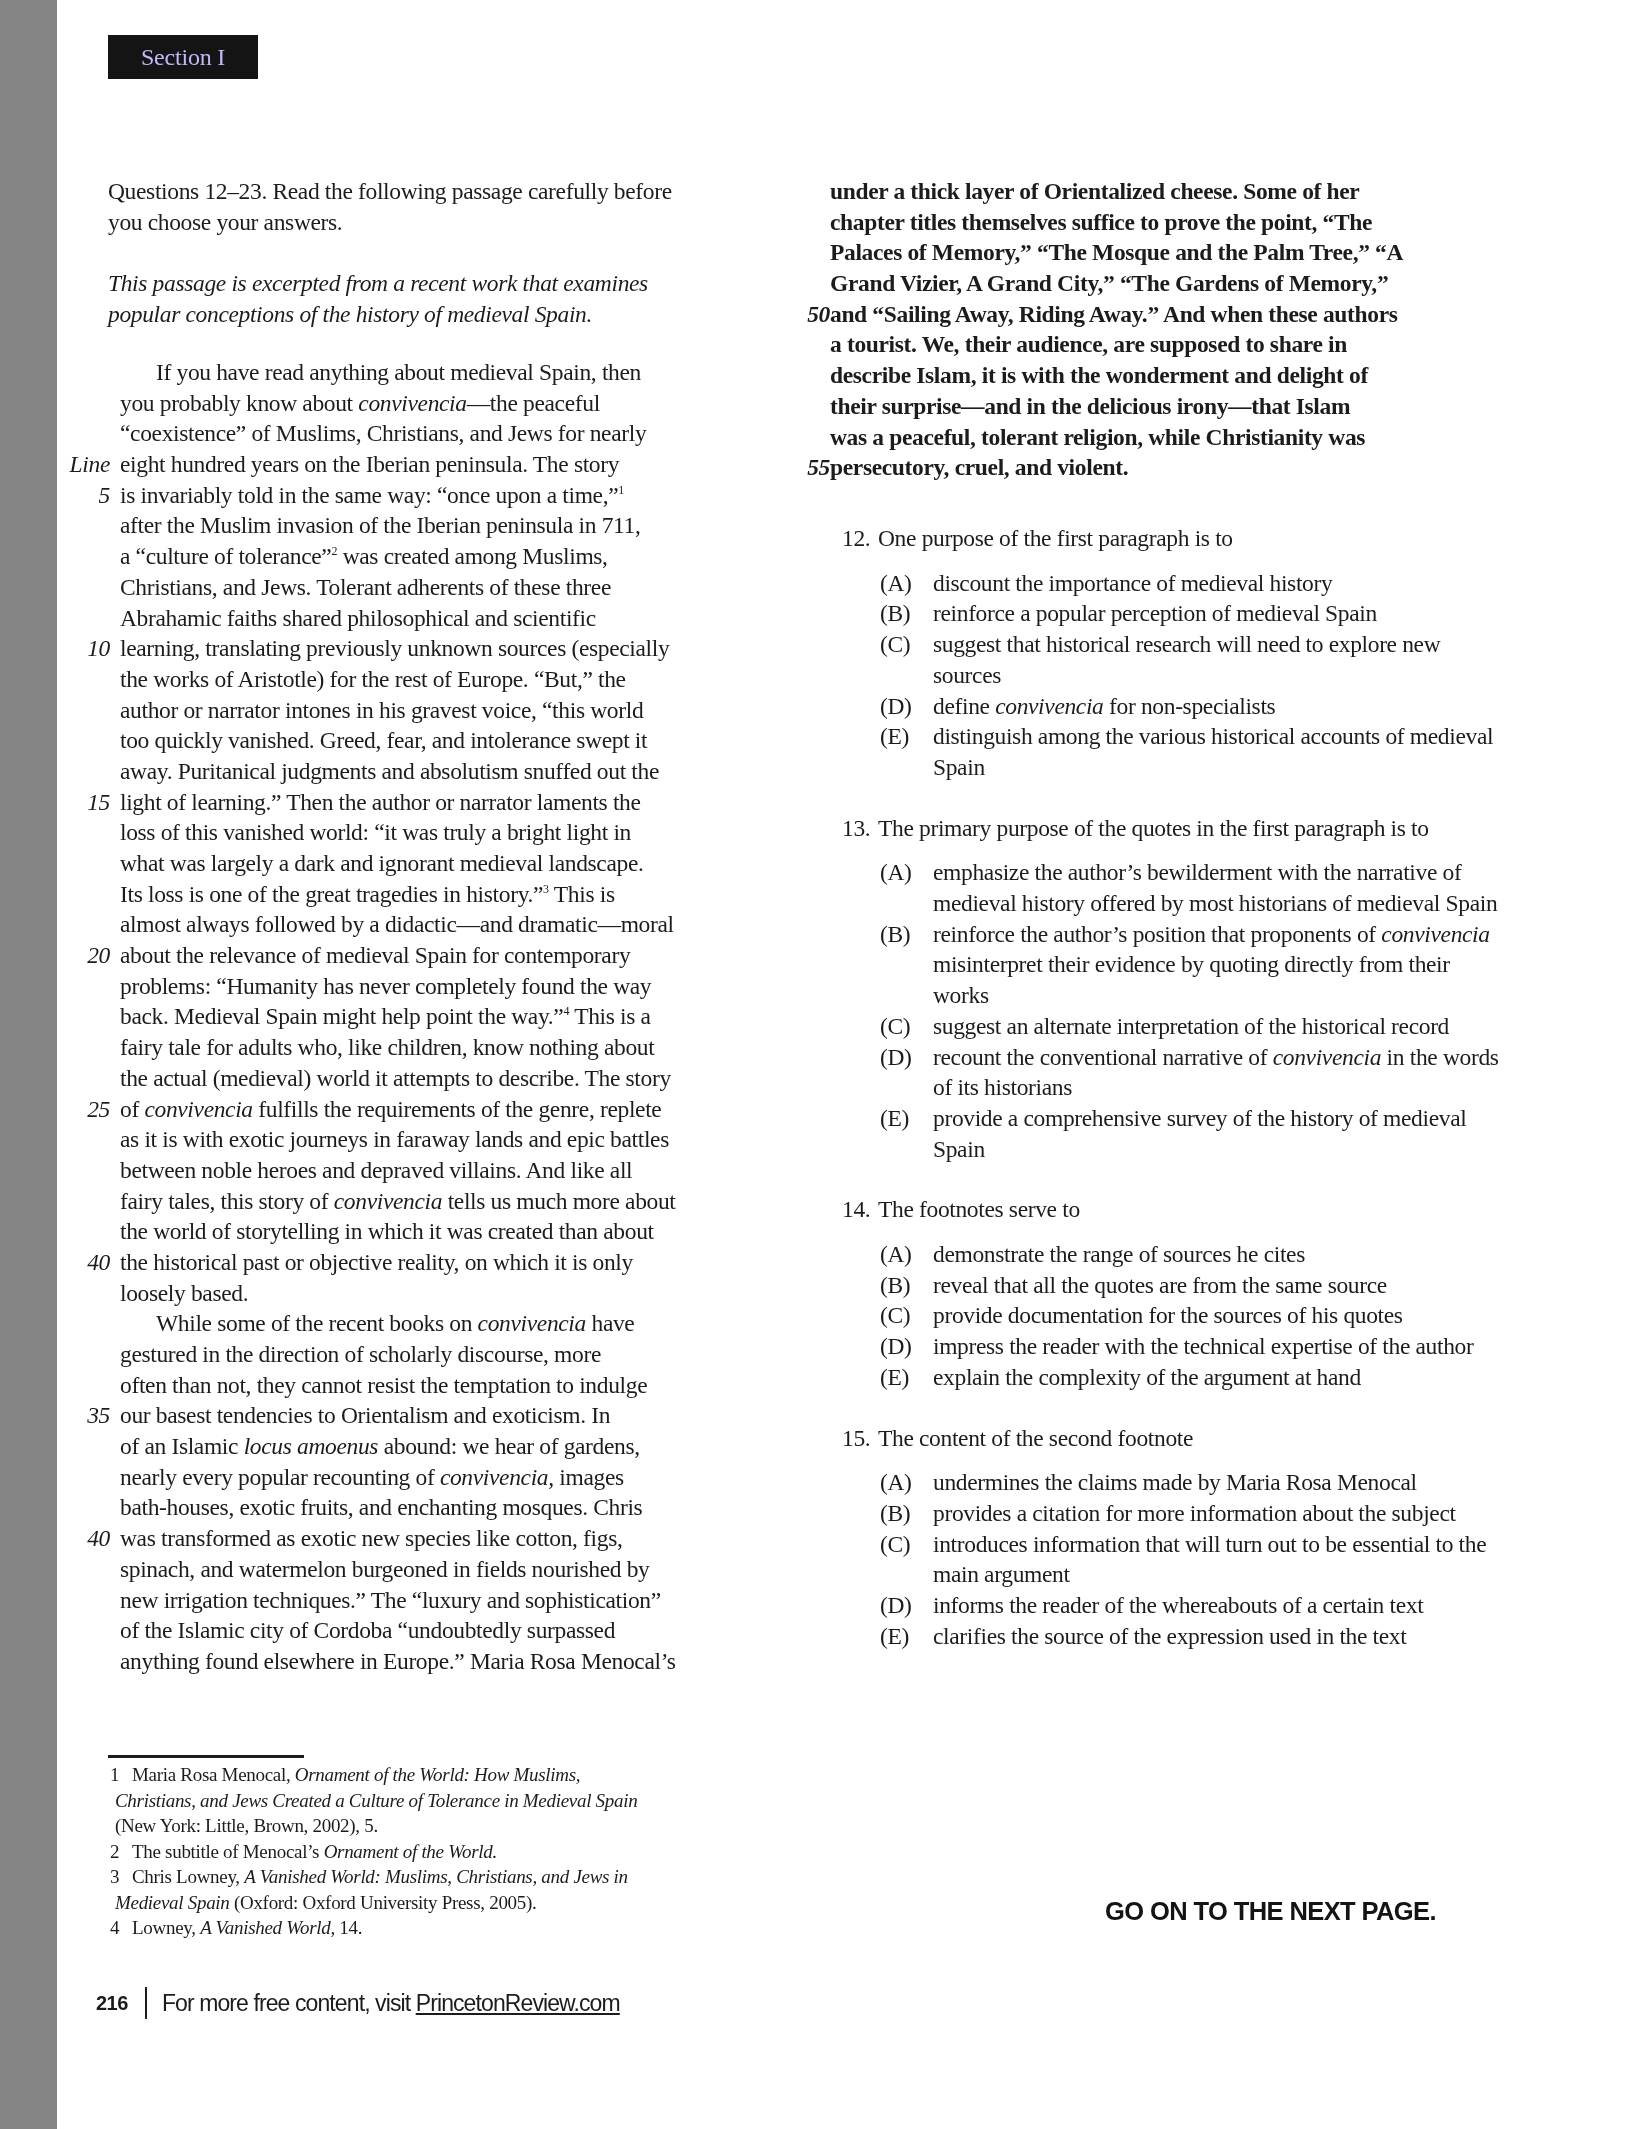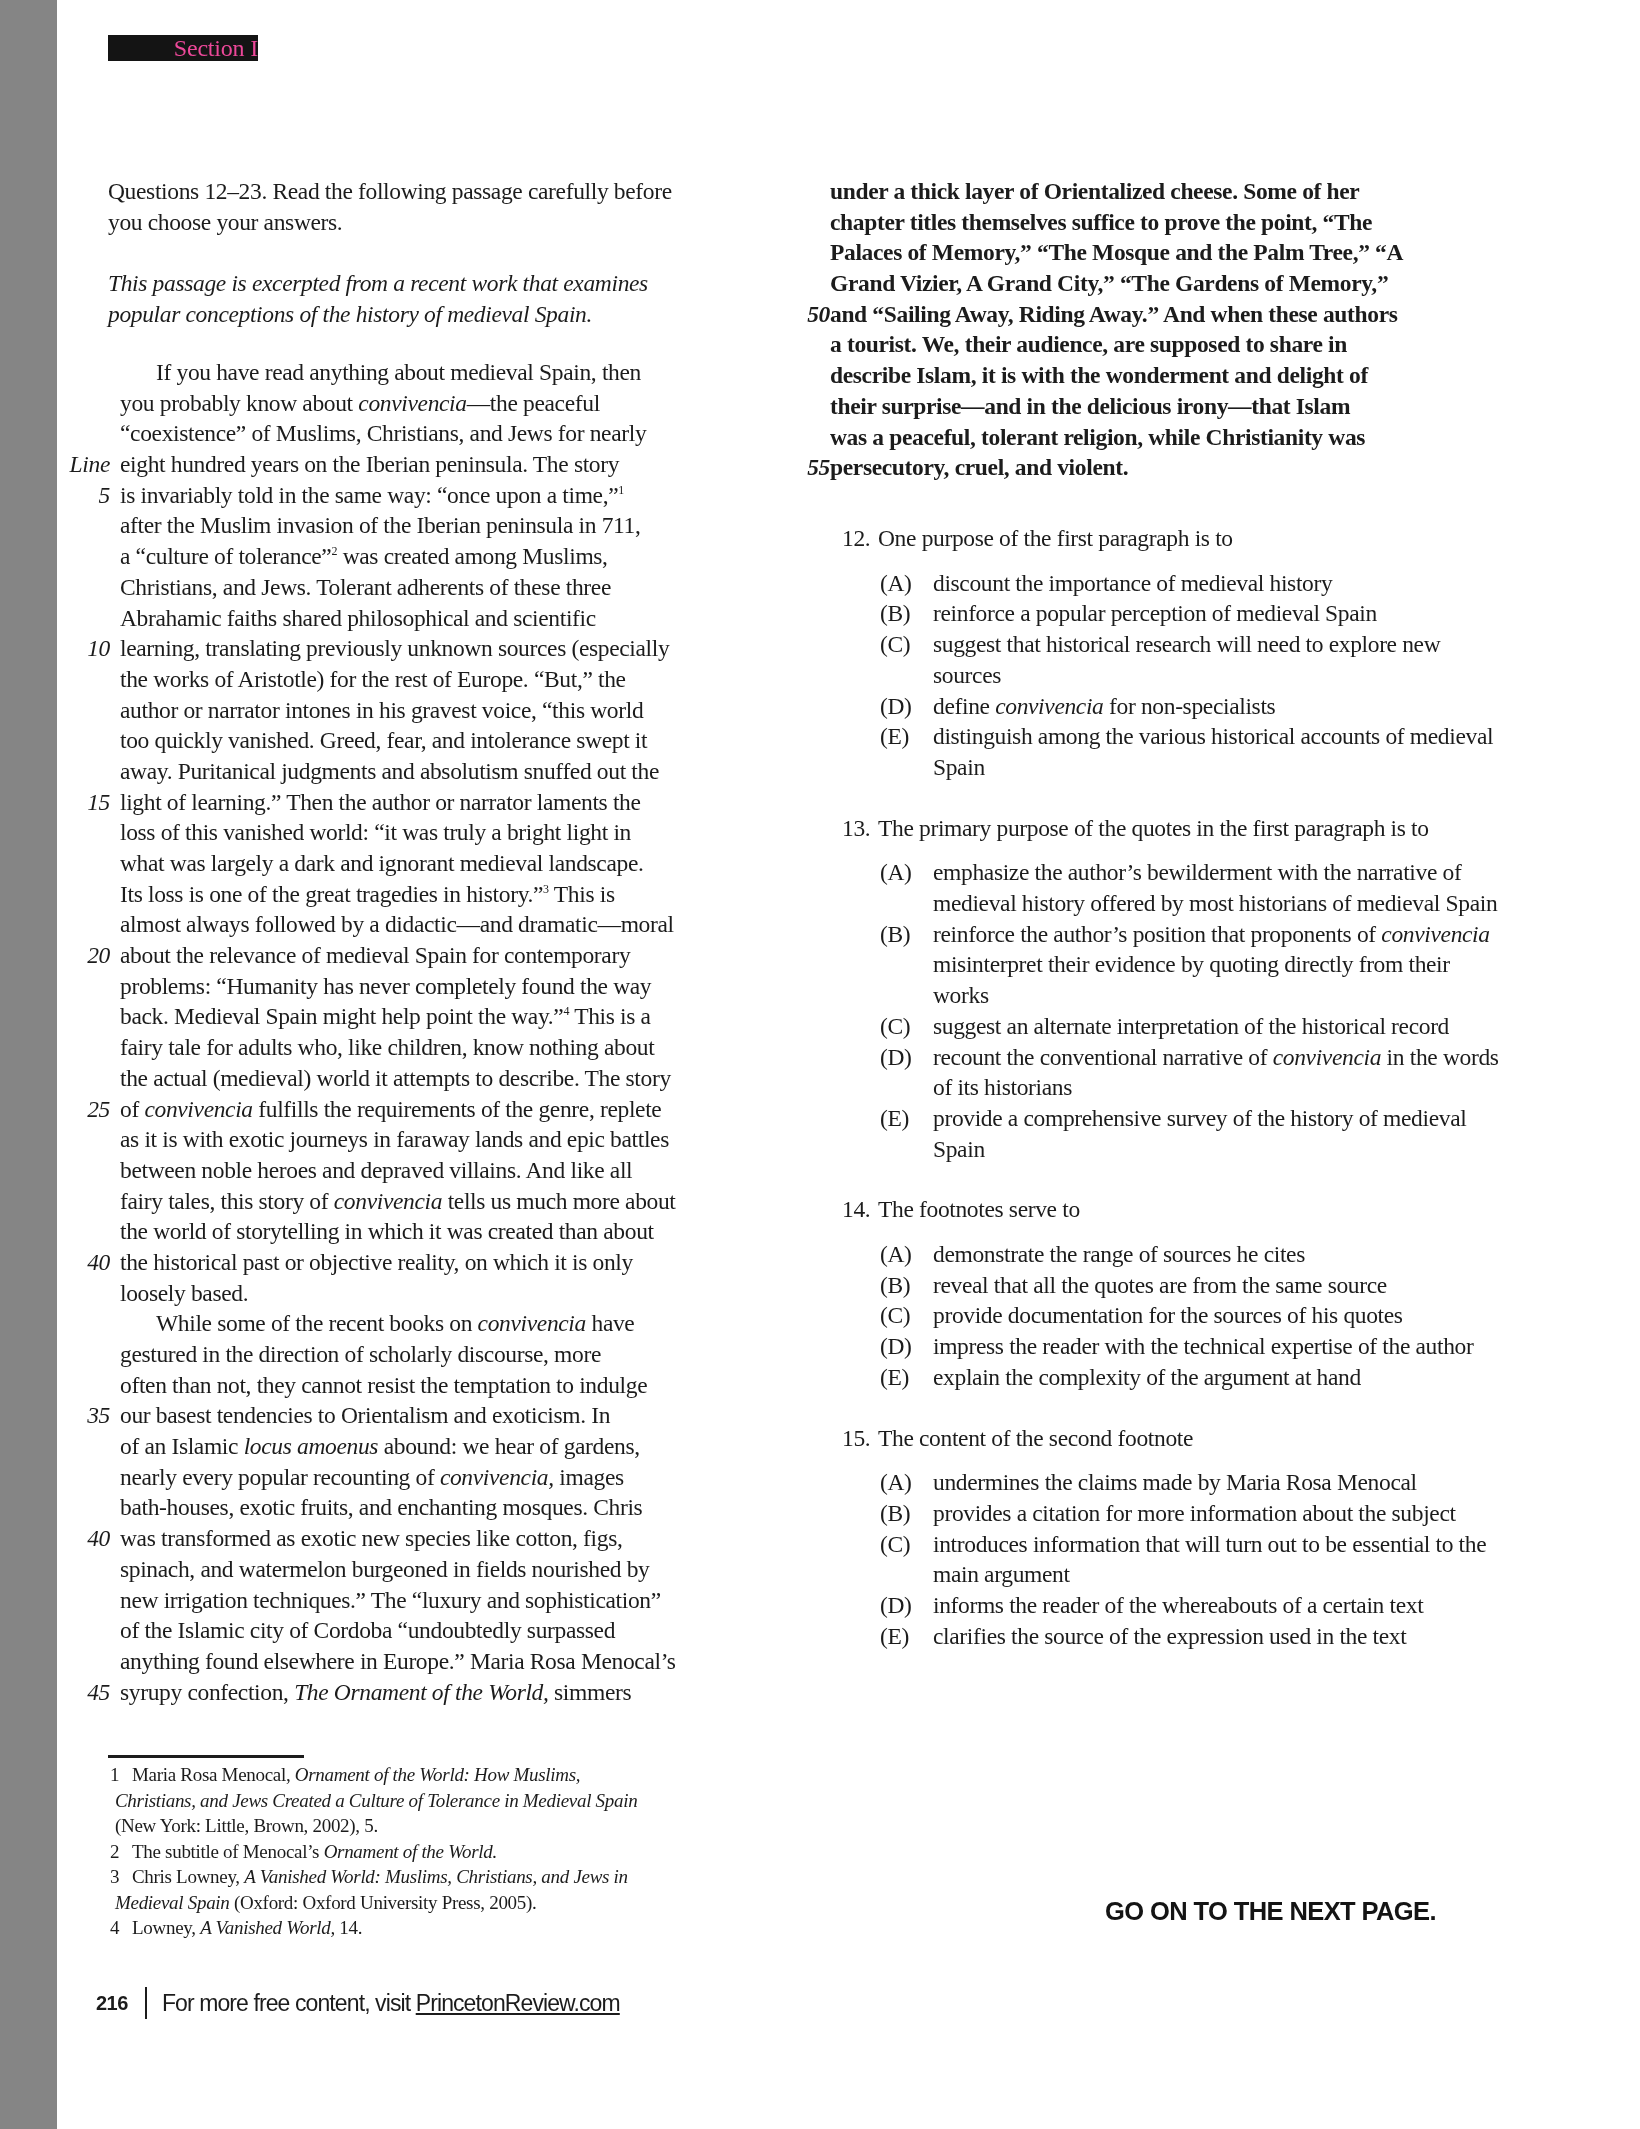--- a/index.html
+++ b/index.html
@@ -3,23 +3,23 @@
 <meta charset="utf-8">
 <style>
   html, body { margin: 0; padding: 0; }
   body {
     width: 1640px; height: 2129px; position: relative; overflow: hidden;
     background: #ffffff; color: #1c1c1c;
     font-family: "Liberation Serif", "DejaVu Serif", serif;
   }
   .gray-strip { position: absolute; left: 0; top: 0; width: 57px; height: 2129px; background: #858585; }
   .section-badge {
-    position: absolute; left: 108px; top: 35px; width: 150px; height: 26px;
-    background: #141414; color: #ec4899; font-size: 24px;
-    display: flex; align-items: center; justify-content: flex-end; letter-spacing: -0.2px;
+    position: absolute; left: 108px; top: 35px; width: 150px; height: 44px;
+    background: #141414; color: #c4b5fd; font-size: 24px;
+    display: flex; align-items: center; justify-content: center; letter-spacing: -0.2px;
   }
   .col { position: absolute; font-size: 23.5px; letter-spacing: -0.35px; }
   .line { height: 30.7px; line-height: 30.7px; white-space: nowrap; position: relative; }
   .intro { left: 108px; top: 176px; width: 640px; }
   .passage-left { left: 60px; top: 357px; width: 700px; }
   .passage-right { left: 780px; top: 176px; width: 700px; font-weight: bold; }
   .lnum { position: absolute; width: 50px; text-align: right; font-style: italic; }
   .passage-left .lnum { left: 0; }
   .passage-left .ltext { position: absolute; left: 60px; }
   .passage-right .lnum { left: 0; }
@@ -240,24 +240,20 @@
       <span class="ltext">new irrigation techniques.” The “luxury and sophistication”</span>
     </div>
     <div class="line">
       <span class="lnum"></span>
       <span class="ltext">of the Islamic city of Cordoba “undoubtedly surpassed</span>
     </div>
     <div class="line">
       <span class="lnum"></span>
       <span class="ltext">anything found elsewhere in Europe.” Maria Rosa Menocal’s</span>
     </div>
-    <div class="line">
-      <span class="lnum">45</span>
-      <span class="ltext">syrupy confection, <i>The Ornament of the World,</i> simmers</span>
-    </div>
   </div>
 <div class="col passage-right" id="passage-right">
     <div class="line">
       <span class="lnum"></span>
       <span class="ltext">under a thick layer of Orientalized cheese. Some of her</span>
     </div>
     <div class="line">
       <span class="lnum"></span>
       <span class="ltext">chapter titles themselves suffice to prove the point, “The</span>
     </div>

